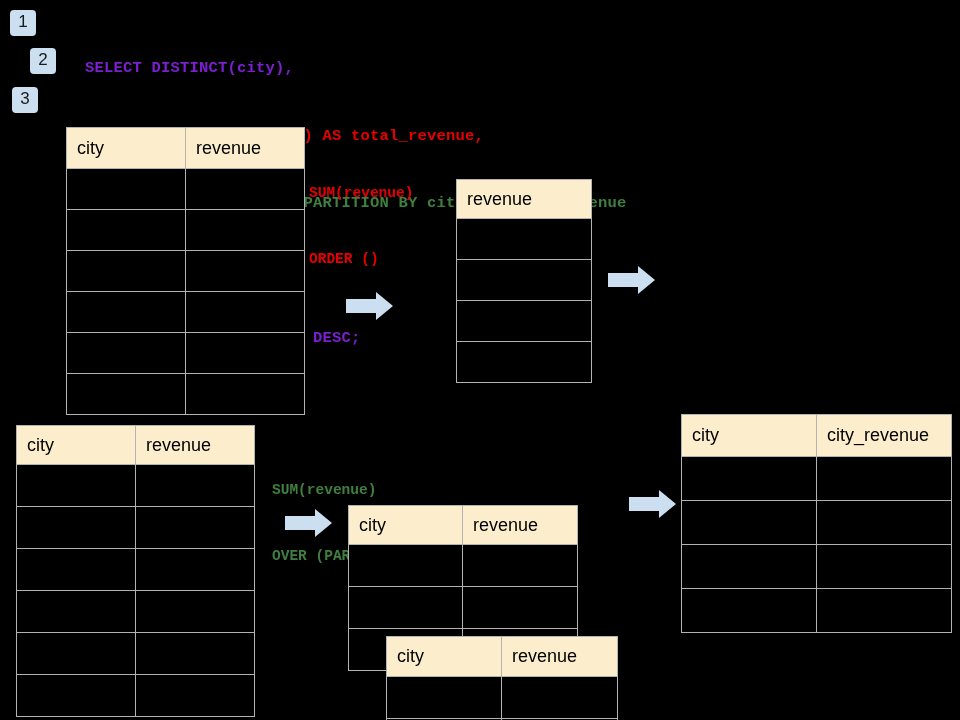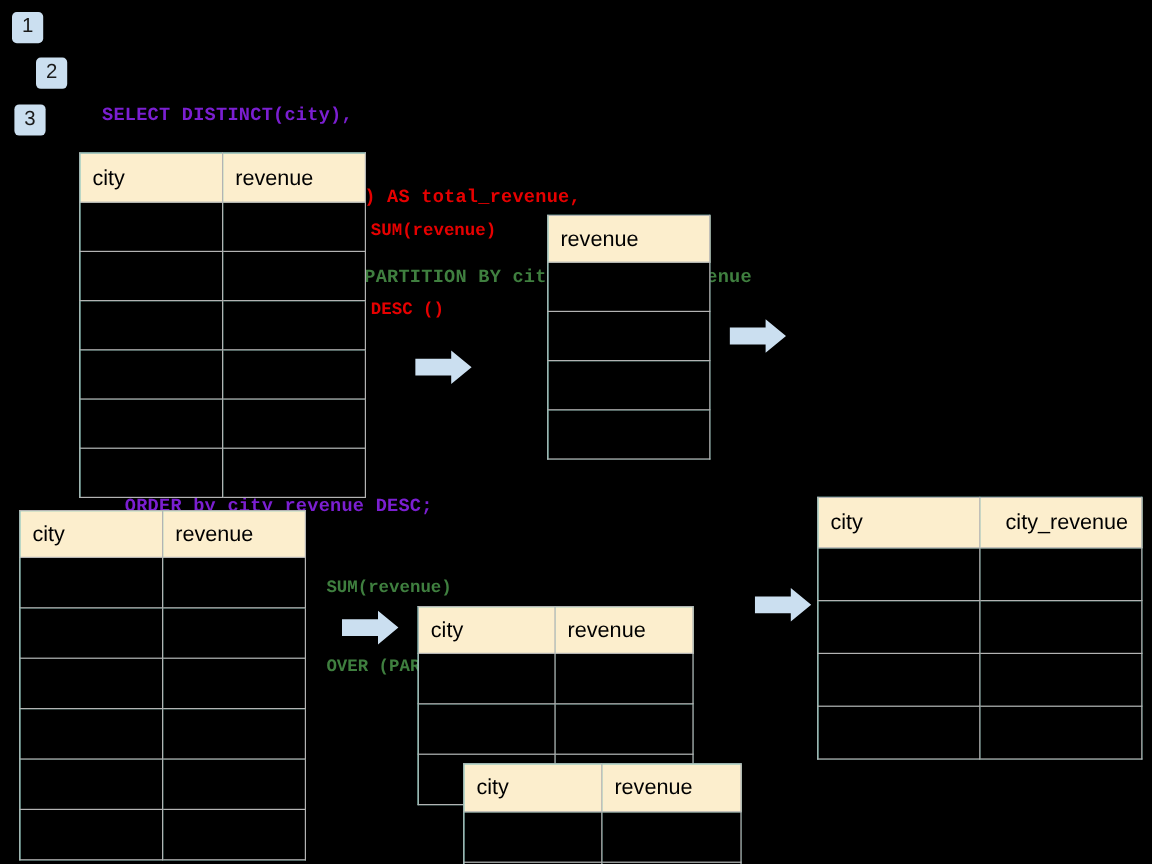--- a/index.html
+++ b/index.html
@@ -36,21 +36,21 @@
     position: absolute;
     font-family: "Liberation Mono", "DejaVu Sans Mono", monospace;
     font-size: 15.5px;
     font-weight: bold;
     line-height: 22.5px;
     white-space: pre;
     letter-spacing: 0.2px;
   }
   .sql-line { white-space: pre; }
 
-  .c-violet { color: #7b1fd1; margin-top: 28px; }
+  .c-violet { color: #7b1fd1; }
   .c-red    { color: #e60000; }
   .c-green  { color: #3f7f3f; }
 
   .sql-aside {
     position: absolute;
     font-family: "Liberation Mono", "DejaVu Sans Mono", monospace;
     font-size: 12.5px;
     font-weight: bold;
     line-height: 19px;
     color: #7b1fd1;
@@ -65,21 +65,21 @@
     font-weight: bold;
     line-height: 22px;
     white-space: pre;
   }
 
   
   .tbl {
     position: absolute;
     border-collapse: collapse;
     table-layout: fixed;
-    background: #5eead4;
+    background: #f9a8d4;
   }
   .tbl td {
     border: 1px solid #b3b3b3;
     background: #000000;
     padding: 0;
   }
   .tbl th {
     border: 1px solid #b3b3b3;
     background: #fceecd;
     color: #000000;
@@ -112,21 +112,21 @@
     <div class="sql-line c-violet">SELECT DISTINCT(city),</div>
     <div class="sql-line c-red">    SUM(revenue) OVER () AS total_revenue,</div>
     <div class="sql-line c-green">    SUM(revenue) OVER (PARTITION BY city) as city_revenue</div>
     <div class="sql-line c-violet">  FROM rides</div>
     <div class="sql-line c-violet">  ORDER by city_revenue DESC;</div>
   </div>
 
 
   <div class="annot c-red" style="left:309px; top:138px;">
     <div>SUM(revenue)</div>
-    <div>DESC ()</div>
+    <div>ORDER ()</div>
   </div>
 
   <div class="annot c-green" style="left:272px; top:435px;">
     <div>SUM(revenue)</div>
     <div>OVER (PARTITION</div>
   </div>
 
   <table class="tbl" style="left:66px; top:127px; width:238px;">
     <colgroup>
         <col style="width:119px">
@@ -305,21 +305,21 @@
   </div>
 
   <table class="tbl" style="left:681px; top:414px; width:270px;">
     <colgroup>
         <col style="width:135px">
         <col style="width:135px">
       </colgroup>
     <thead>
       <tr>
         <th style="height:41px;">city</th>
-        <th style="height:41px;text-align:center;">city_revenue</th>
+        <th style="height:41px;">city_revenue</th>
       </tr>
     </thead>
     <tbody>
       <tr>
           <td style="height:43px;"></td>
           <td></td>
         </tr>
       <tr>
           <td style="height:43px;"></td>
           <td></td>

